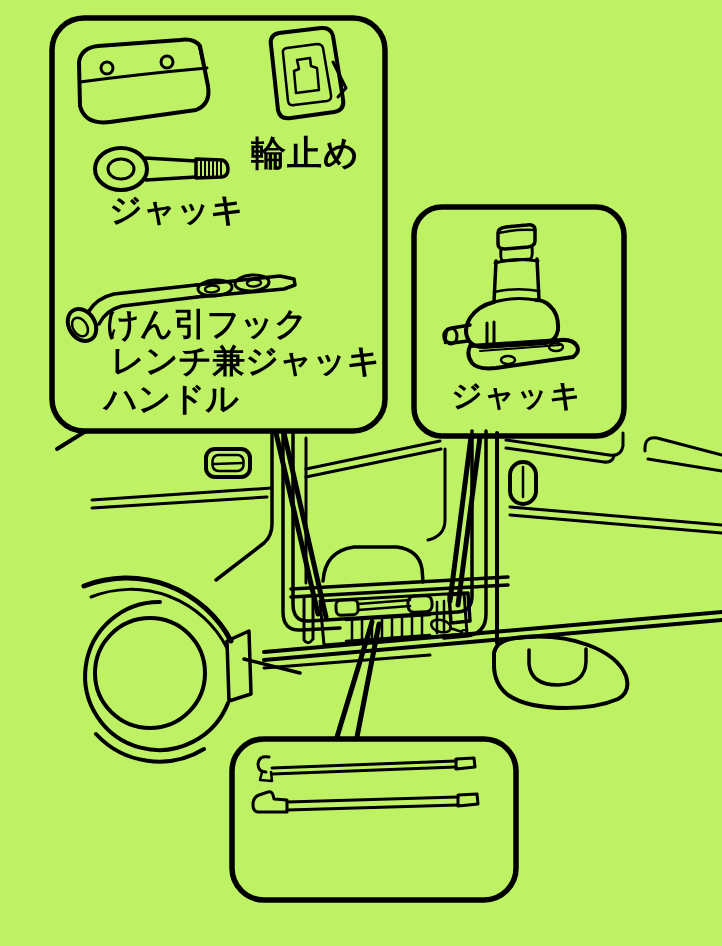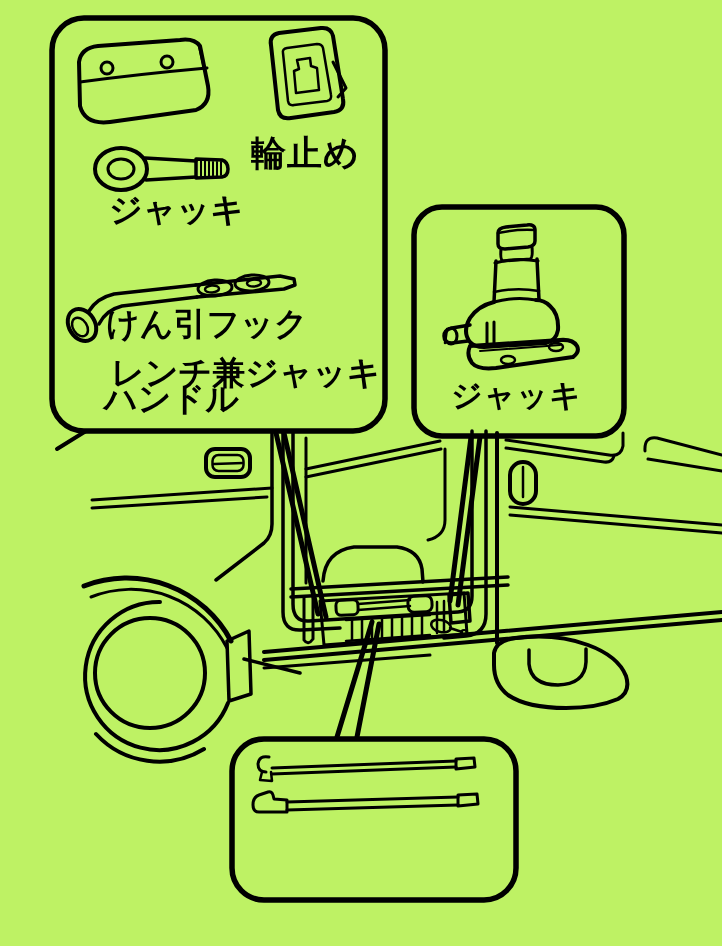--- a/index.html
+++ b/index.html
@@ -200,19 +200,19 @@
     <path d="M287,810 L458,805" stroke-width="3"></path>
     <path d="M458,795 L477,794 L478,804 L458,806 Z" stroke-width="3"></path>
   </g>
 </svg>
 
 <div class="jp-label" style="left:251px;top:134px;font-size:35px;letter-spacing:1px;">輪止め</div>
 
 <div class="jp-label" style="left:109px;top:192px;font-size:33px;">ジャッキ</div>
 
 <div class="jp-label" style="left:106px;top:306px;font-size:33px;">けん引フック</div>
-<div class="jp-label" style="left:111px;top:343px;font-size:33px;margin-top:12px;">レンチ兼ジャッキ</div>
+<div class="jp-label" style="left:111px;top:343px;font-size:33px;">レンチ兼ジャッキ</div>
 <div class="jp-label" style="left:451px;top:378px;font-size:31px;letter-spacing:1px;">ジャッキ</div>
 
 <div class="jp-label" style="left:104px;top:381px;font-size:33px;">ハンドル</div>
 
 
 </div>
 
 </body></html>

